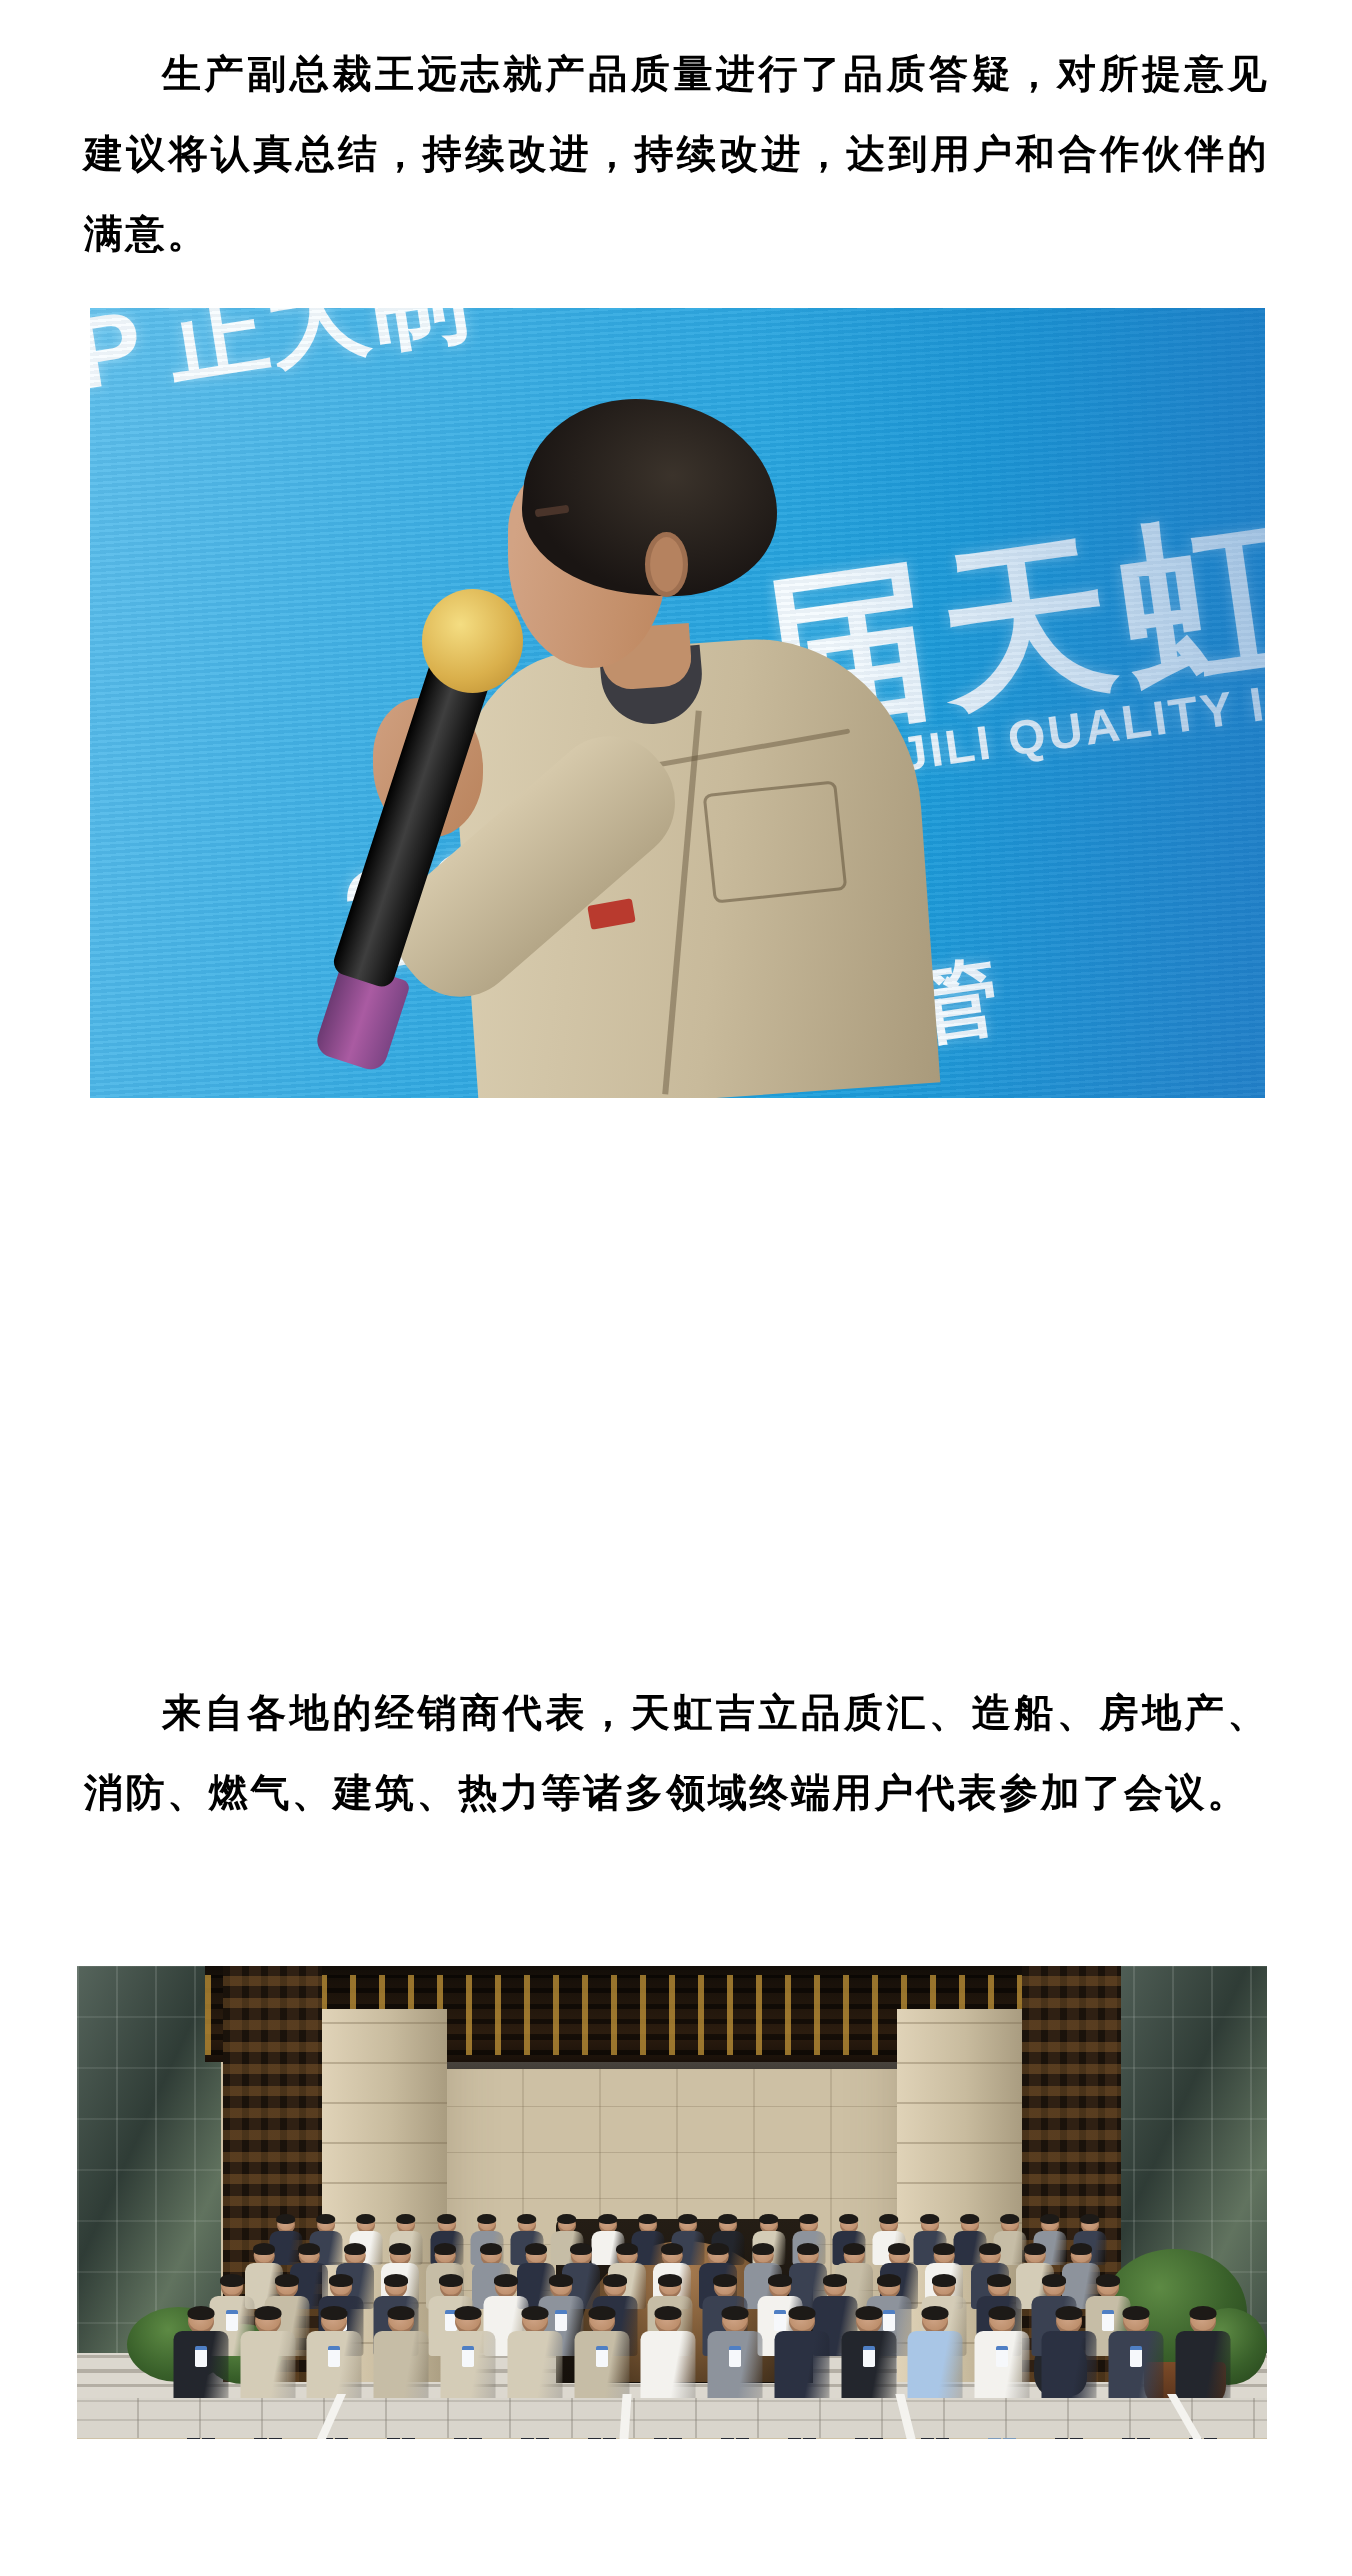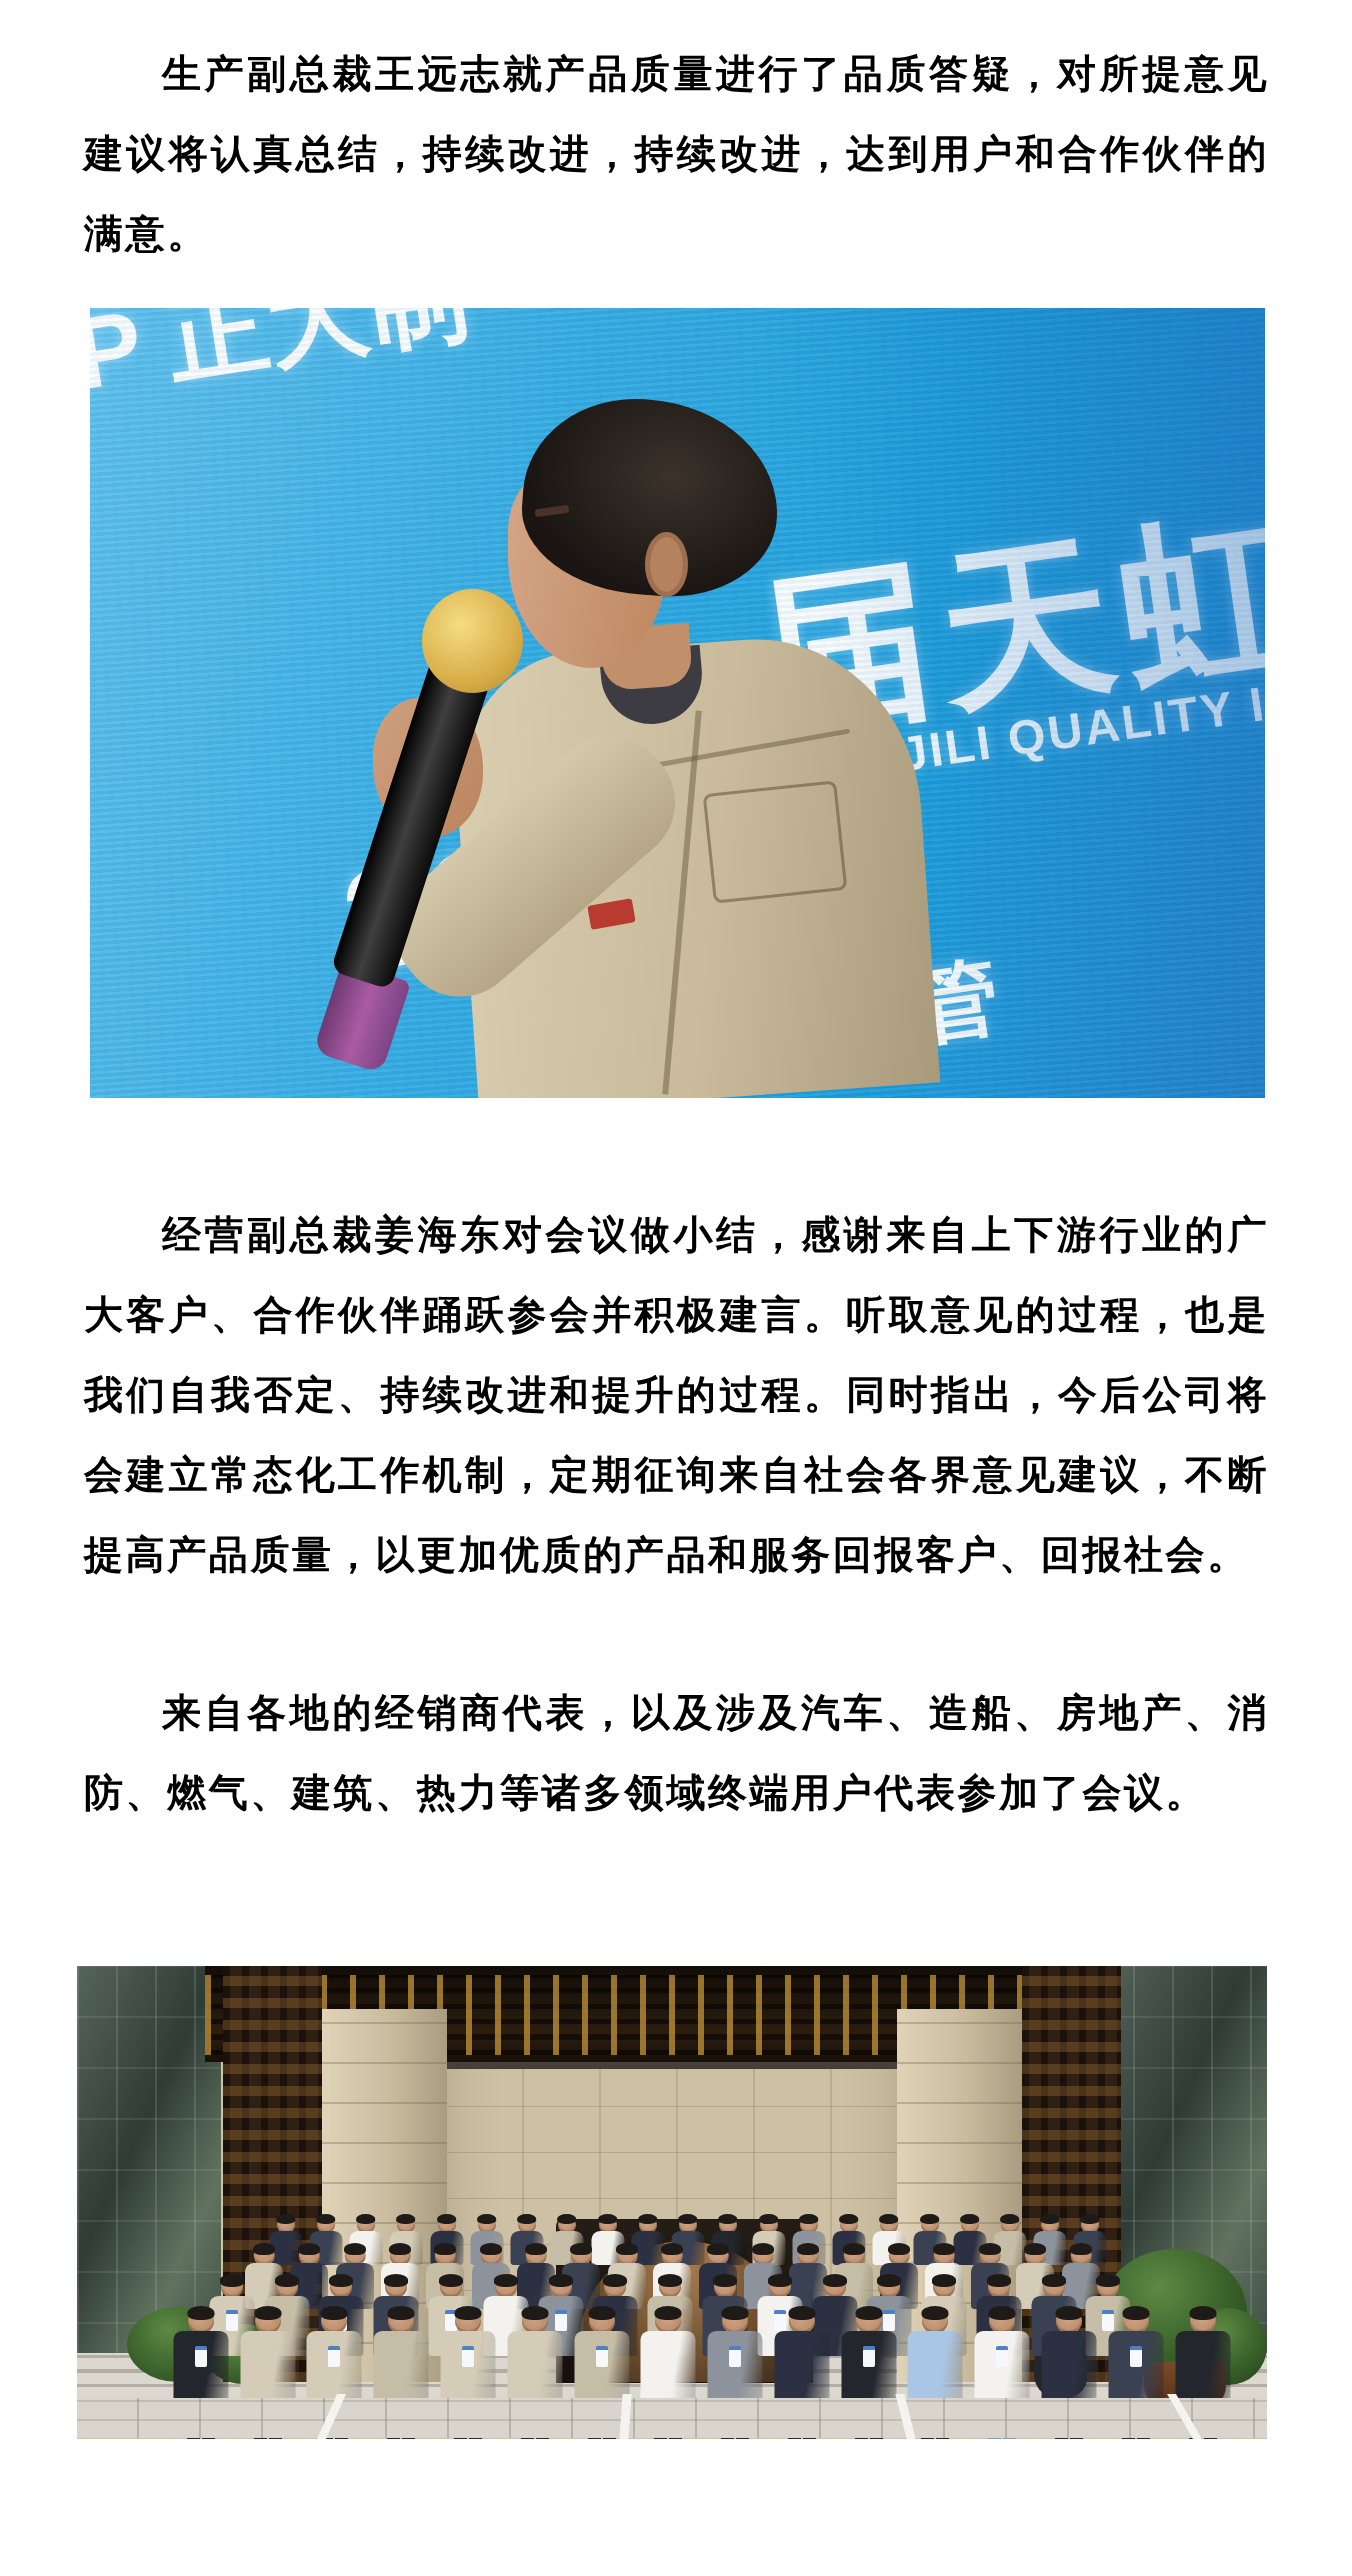--- a/index.html
+++ b/index.html
@@ -169,22 +169,21 @@
       <div class="face"></div>
       <div class="hair"></div>
       <div class="ear"></div>
       <div class="brow"></div>
       <div class="arm"></div>
       <div class="hand"></div>
       <div class="mic-foam"></div>
     </div>
   </div>
 
-  <p class="para para-2">经营副总裁姜海东对会议做小结，感谢来自上下游行业的广大客户、合作伙伴踊跃参会并积极建言。听取意见的过程，也是我们自我否定、持续改进和提升的过程。同时指出，今后公司将会建立常态化工作机制，定期征询来自社会各界意见建议，不断提高产品质量，以更加优质的产品和服务回报客户、回报社会。</p>
-  <p class="para para-3">来自各地的经销商代表，以及涉及汽车、造船、房地产、消防、燃气、建筑、热力等诸多领域终端用户代表参加了会议。</p>
+  <p class="para para-3">来自各地的经销商代表，天虹吉立品质汇、造船、房地产、消防、燃气、建筑、热力等诸多领域终端用户代表参加了会议。</p>
 
 
   <div class="photo2">
     <div class="glass glass-l">
         <div class="mullions"></div>
       </div>
     <div class="glass glass-r">
         <div class="mullions"></div>
       </div>
     <div class="wall">

